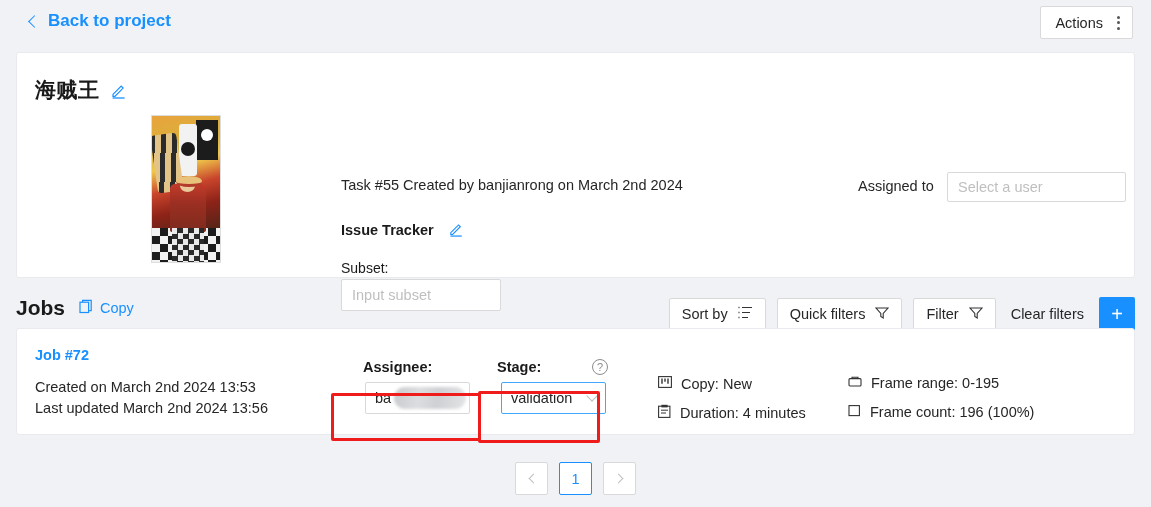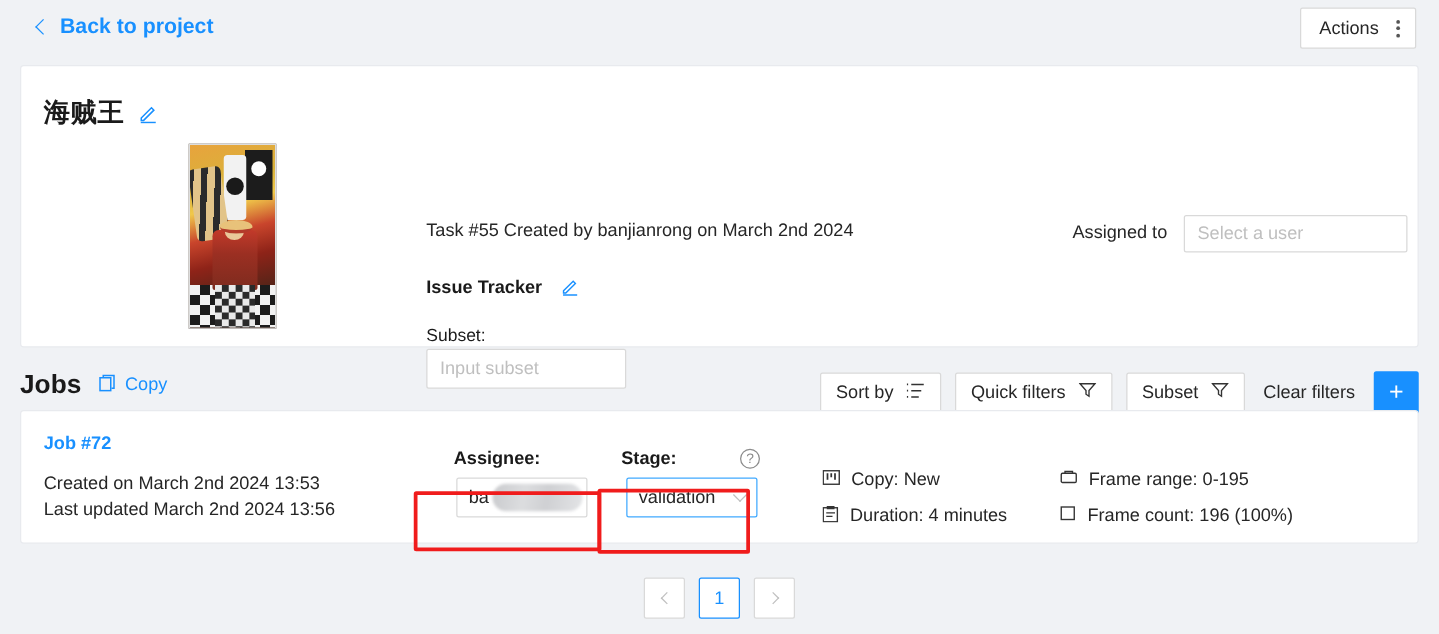--- a/index.html
+++ b/index.html
@@ -265,21 +265,21 @@
     </div>
     <div class="tbtn">
       <span>Quick filters</span>
       <span>
         <svg width="14" height="14" viewBox="0 0 14 14">
           <path d="M1 2h12L8.2 7.4V12l-2.4-1.6V7.4z" fill="none" stroke="#333" stroke-width="1.1"></path>
         </svg>
       </span>
     </div>
     <div class="tbtn">
-      <span>Subset</span>
+      <span>Filter</span>
       <span>
         <svg width="14" height="14" viewBox="0 0 14 14">
           <path d="M1 2h12L8.2 7.4V12l-2.4-1.6V7.4z" fill="none" stroke="#333" stroke-width="1.1"></path>
         </svg>
       </span>
     </div>
     <div class="tbtn plain">
       <span>Clear filters</span>
     </div>
     <div class="add-btn">

